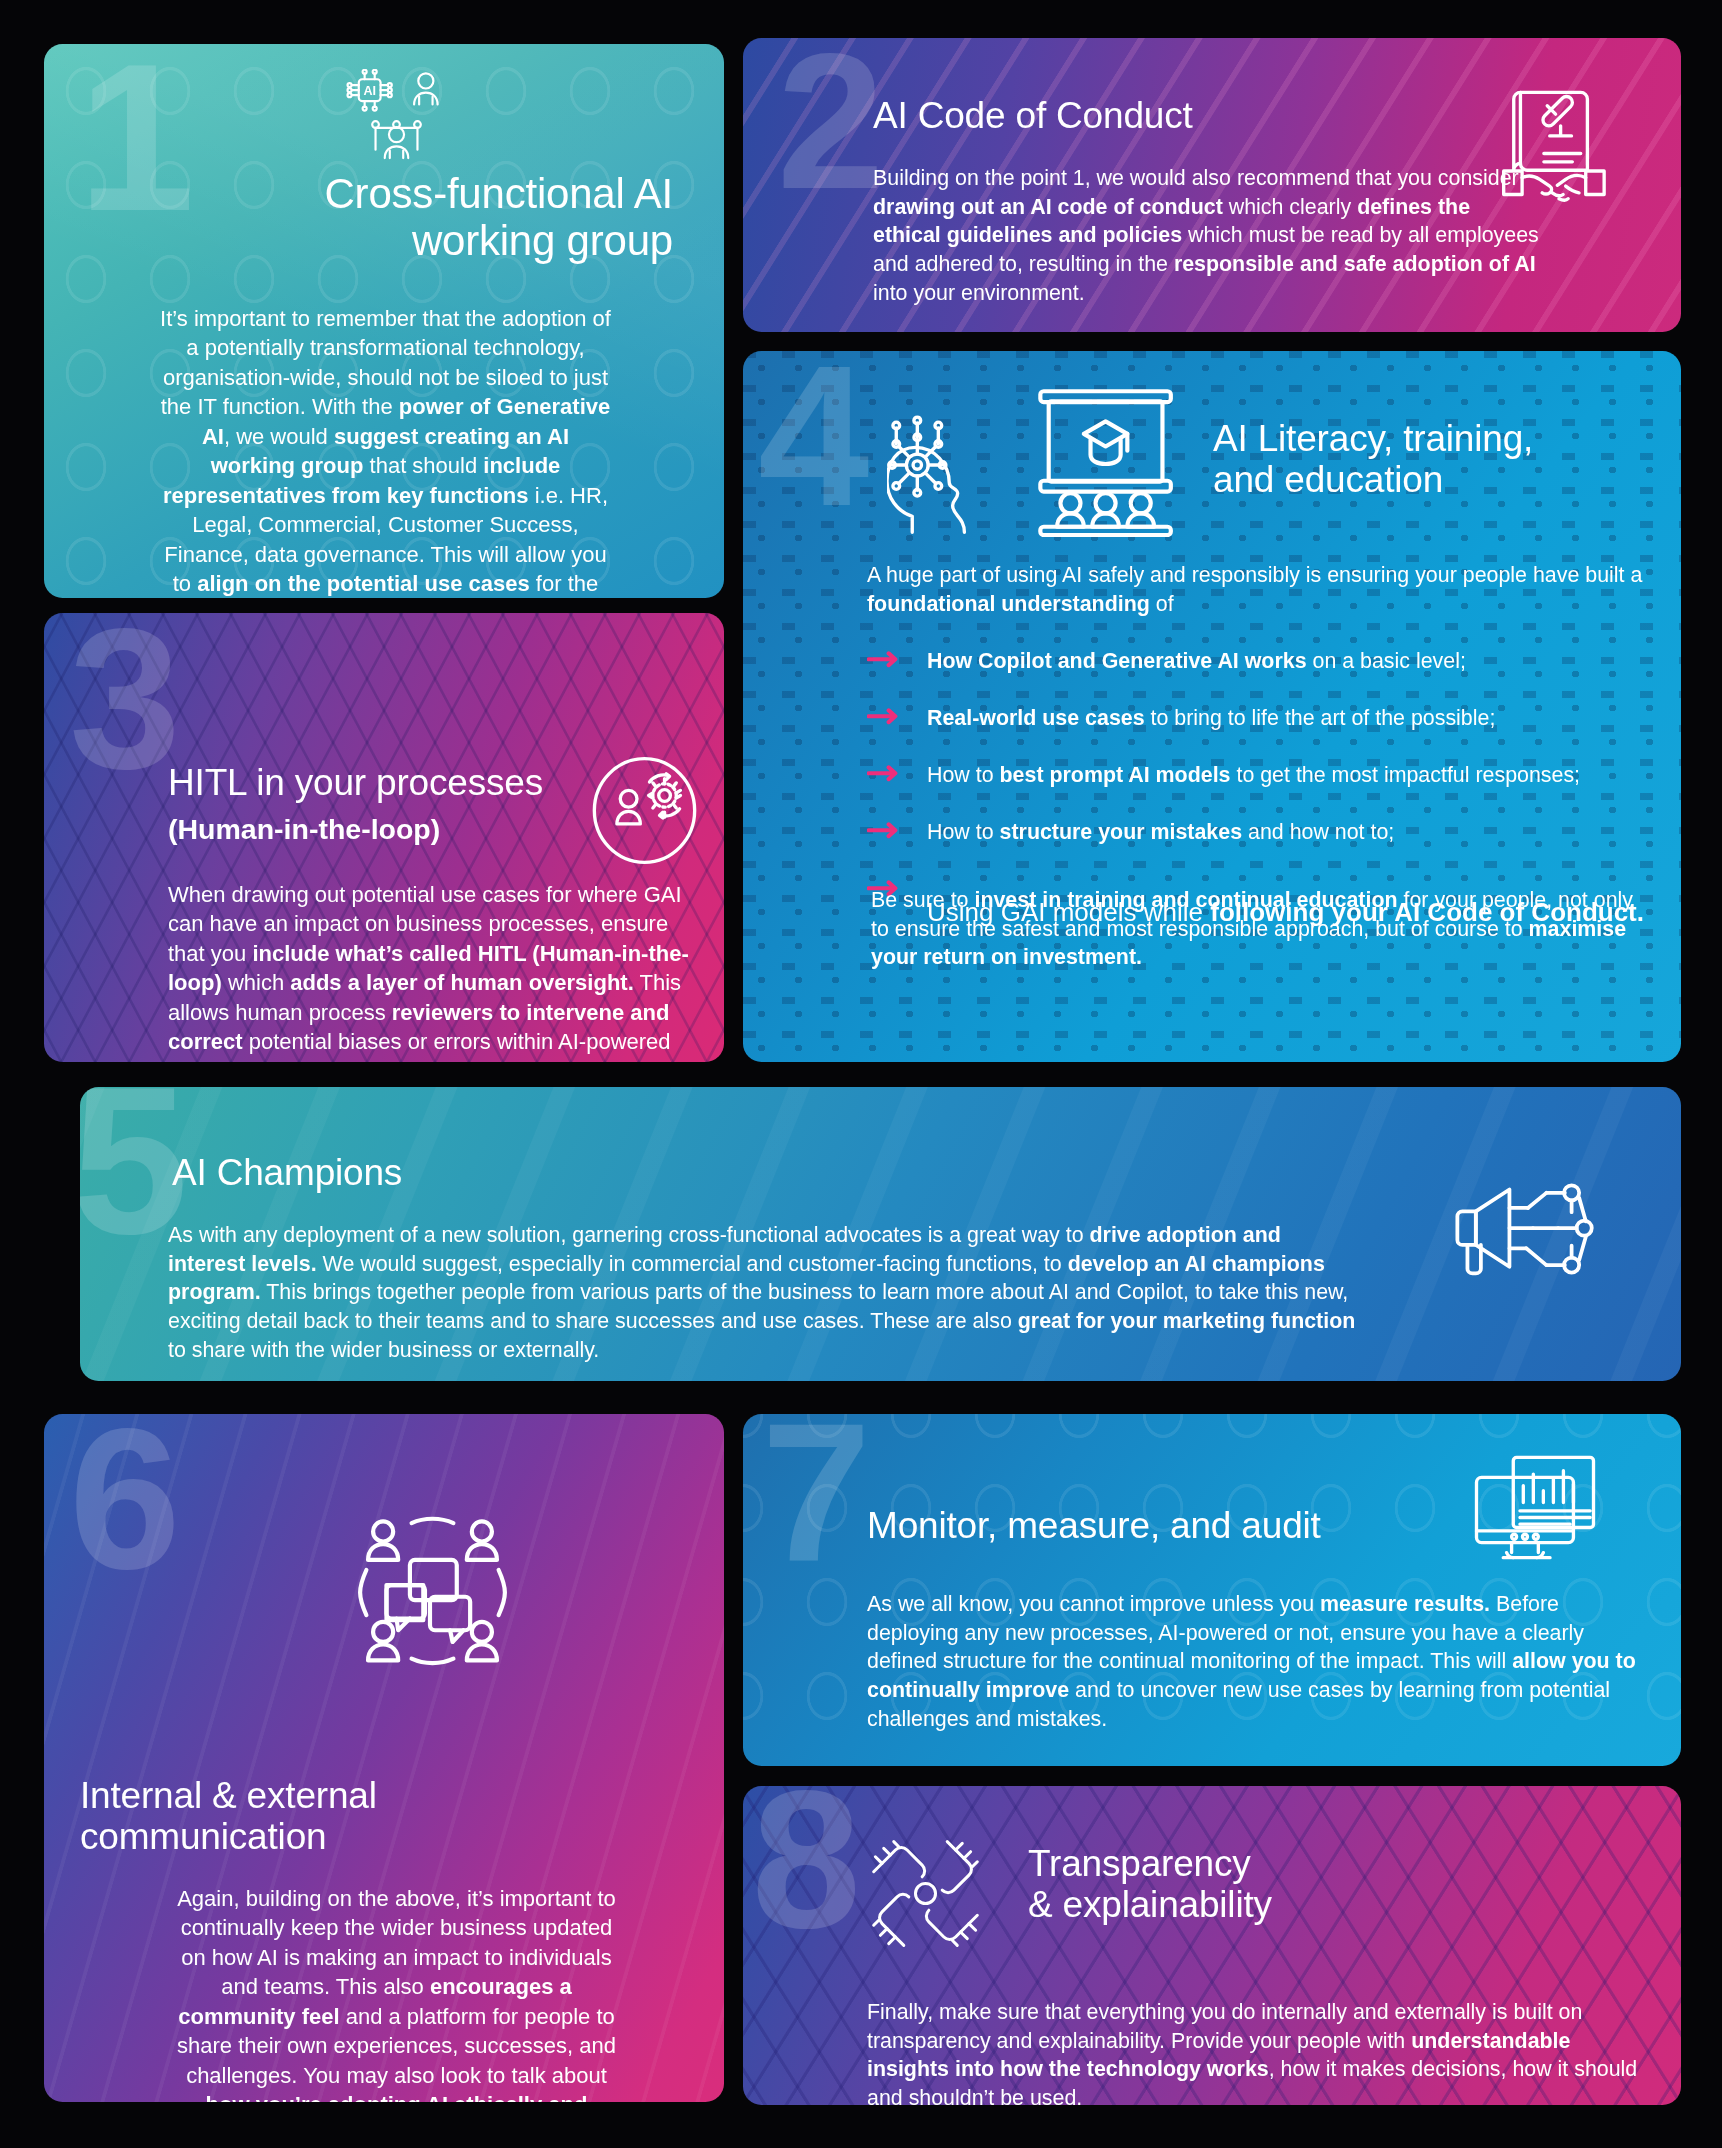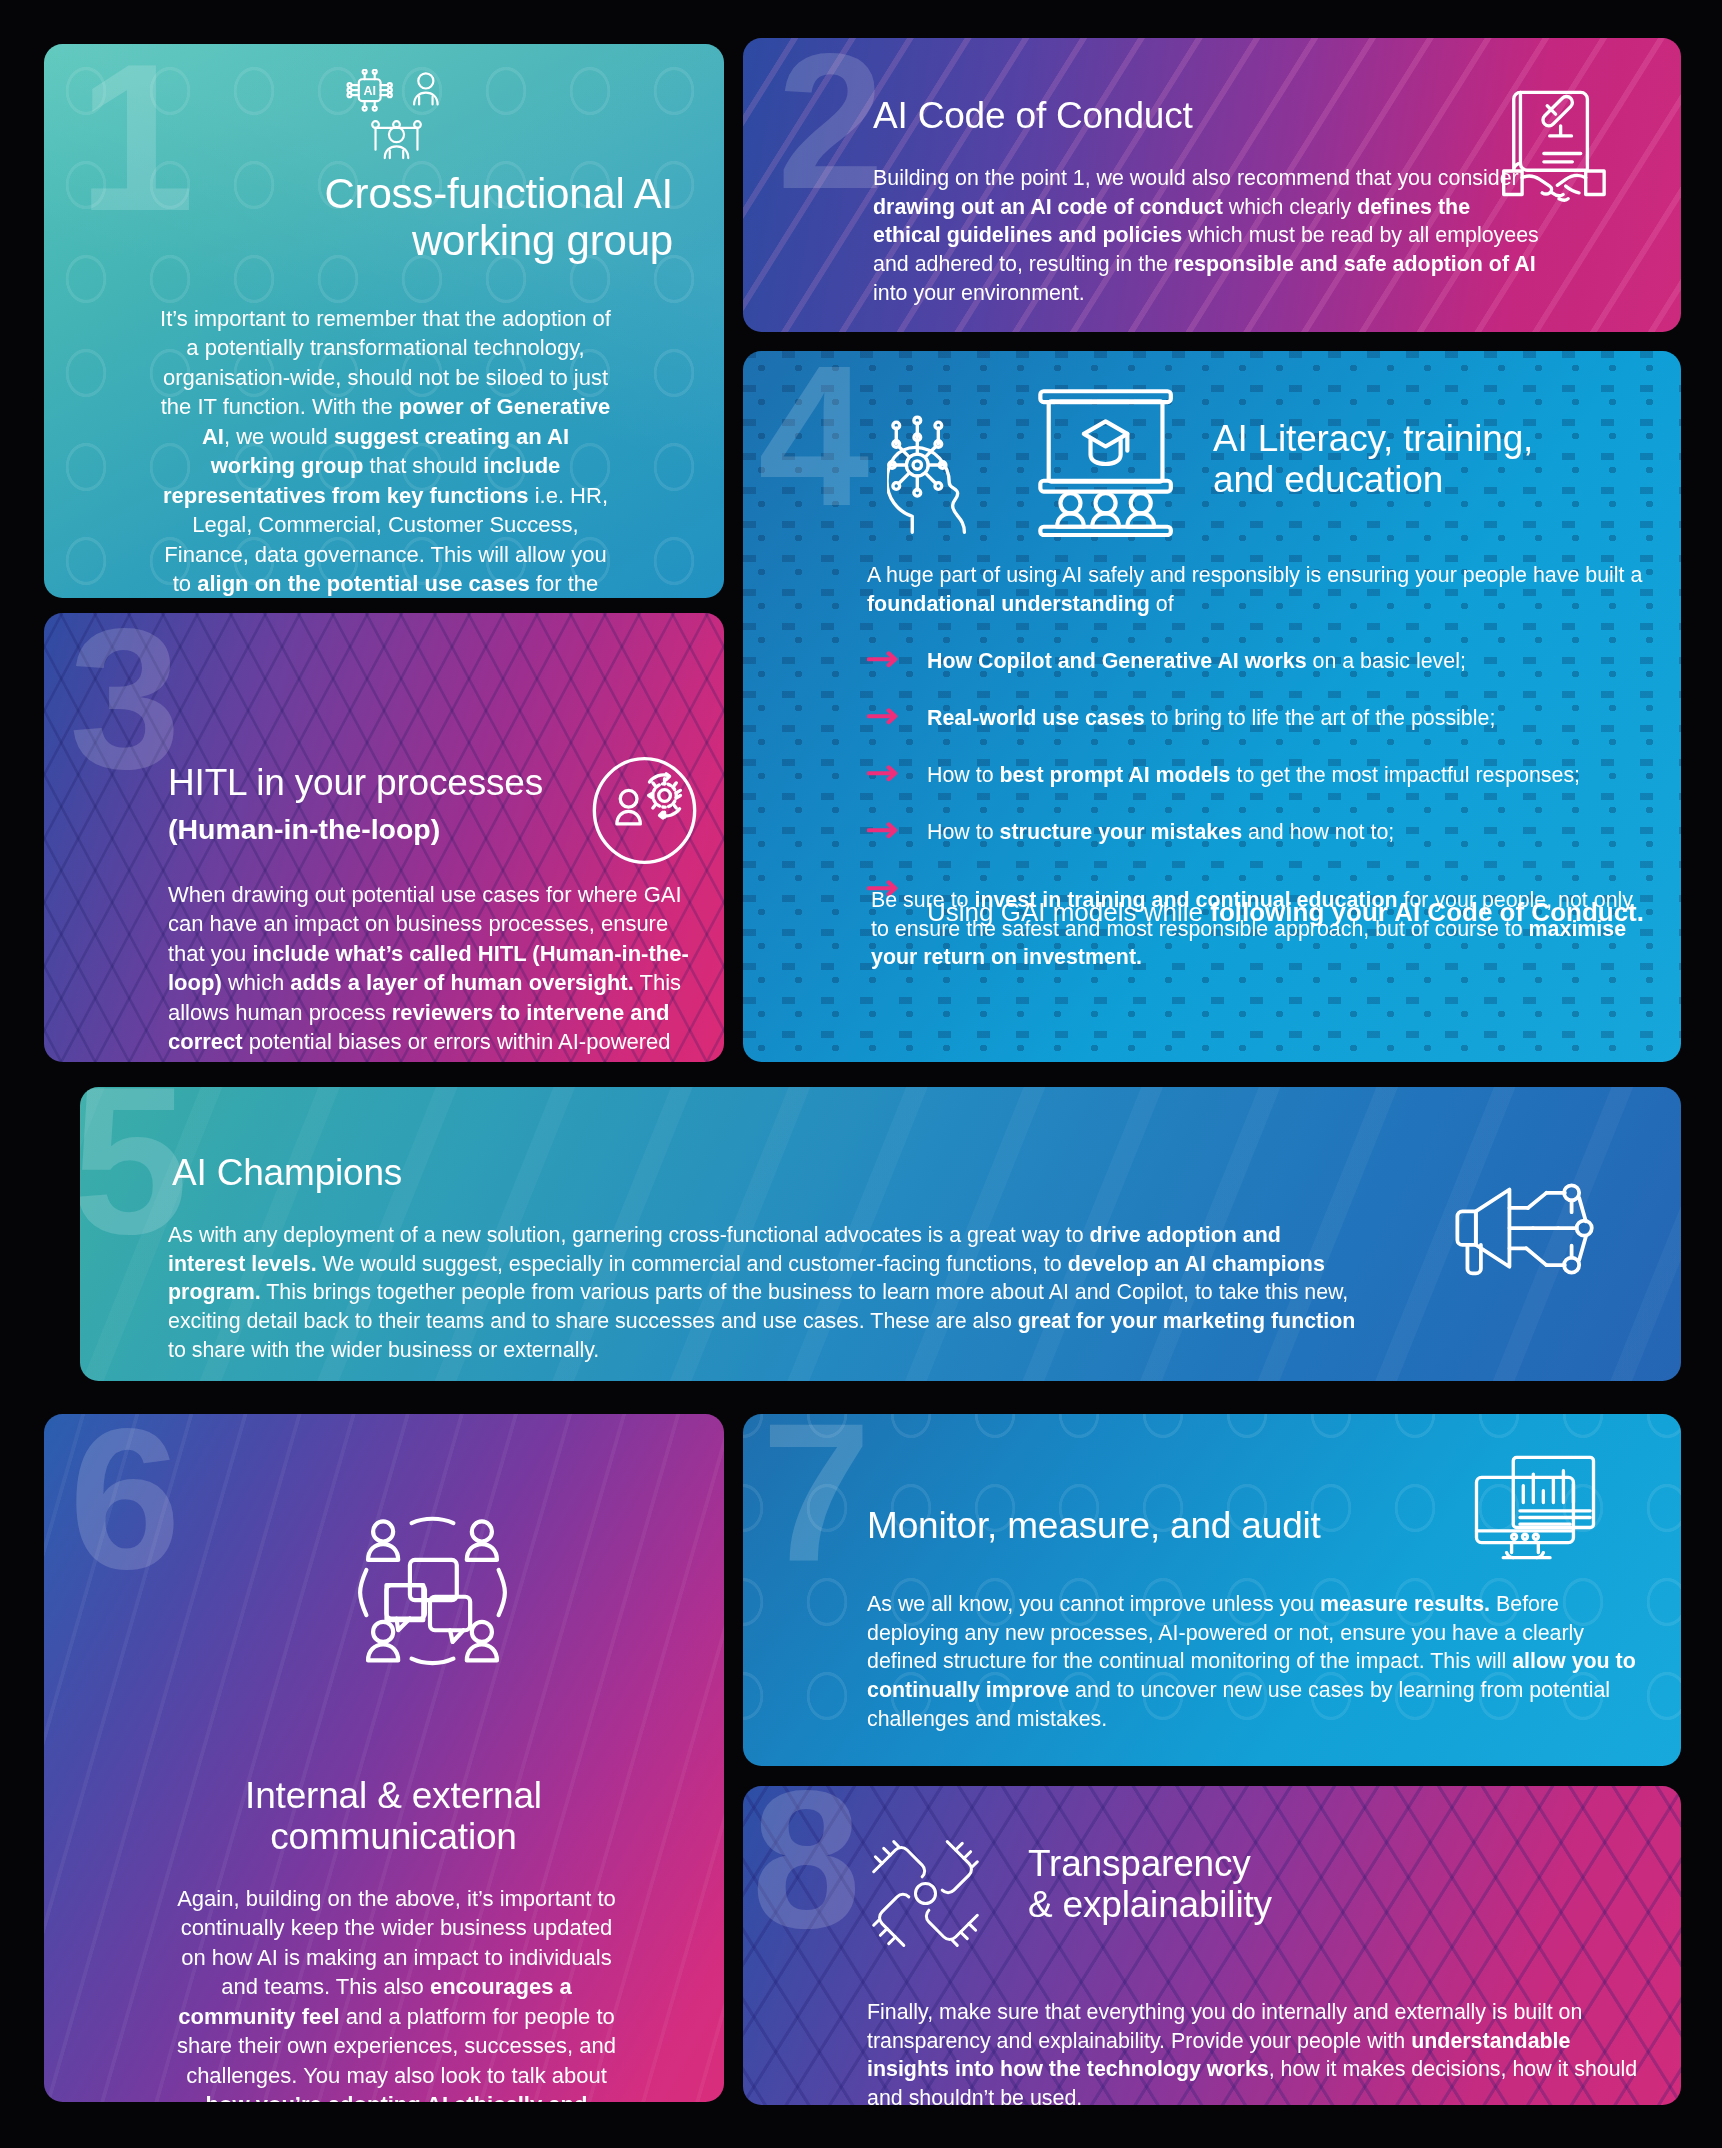--- a/index.html
+++ b/index.html
@@ -361,21 +361,21 @@
           <path d="M16 68C6 90 6 100 16 122"></path>
           <path d="M174 68c10 22 10 32 0 54"></path>
           <rect x="68" y="56" width="56" height="48" rx="6"></rect>
           <path d="M40 86h44v42H40z" fill="none"></path>
           <rect x="40" y="86" width="46" height="40" rx="6"></rect>
           <path d="M52 126l2 14 14-14"></path>
           <rect x="92" y="100" width="48" height="40" rx="6"></rect>
           <path d="M116 140l3 14 13-14"></path>
         </svg>
       </div>
-      <div class="title" style="position:absolute; left:56px; top:361px; width:587px; text-align:center; font-size:37px; white-space:pre-line;">Internal &amp; external
+      <div class="title" style="position:absolute; left:36px; top:361px; width:587px; text-align:left; font-size:37px; white-space:pre-line;">Internal &amp; external
 communication</div>
       <div class="body" style="position:absolute; left:126px; top:470px; width:453px; text-align:center; font-size:22px;">Again, building on the above, it’s important to continually keep the wider business updated on how AI is making an impact to individuals and teams. This also <b>encourages a community feel</b> and a platform for people to share their own experiences, successes, and challenges. You may also look to talk about <b>how you’re adopting AI ethically and securely</b> with an external audience. This shows you’re always looking to improve using technology, perhaps ahead of your competition, but that you do-so responsibly.</div>
     </div>
   </div>
 
   <div class="card" style="left:743px; top:1414px; width:938px; height:352px;
               background: linear-gradient(128deg,#1f6fae 0%,#1886c4 30%,#12a0d6 65%,#18a9dc 100%);">
     <div class="pattern pat-circles2"></div>
     <div class="bignum" style="left:18.5px; top:1.7px; font-size:197px;">7</div>
     <div class="content">

